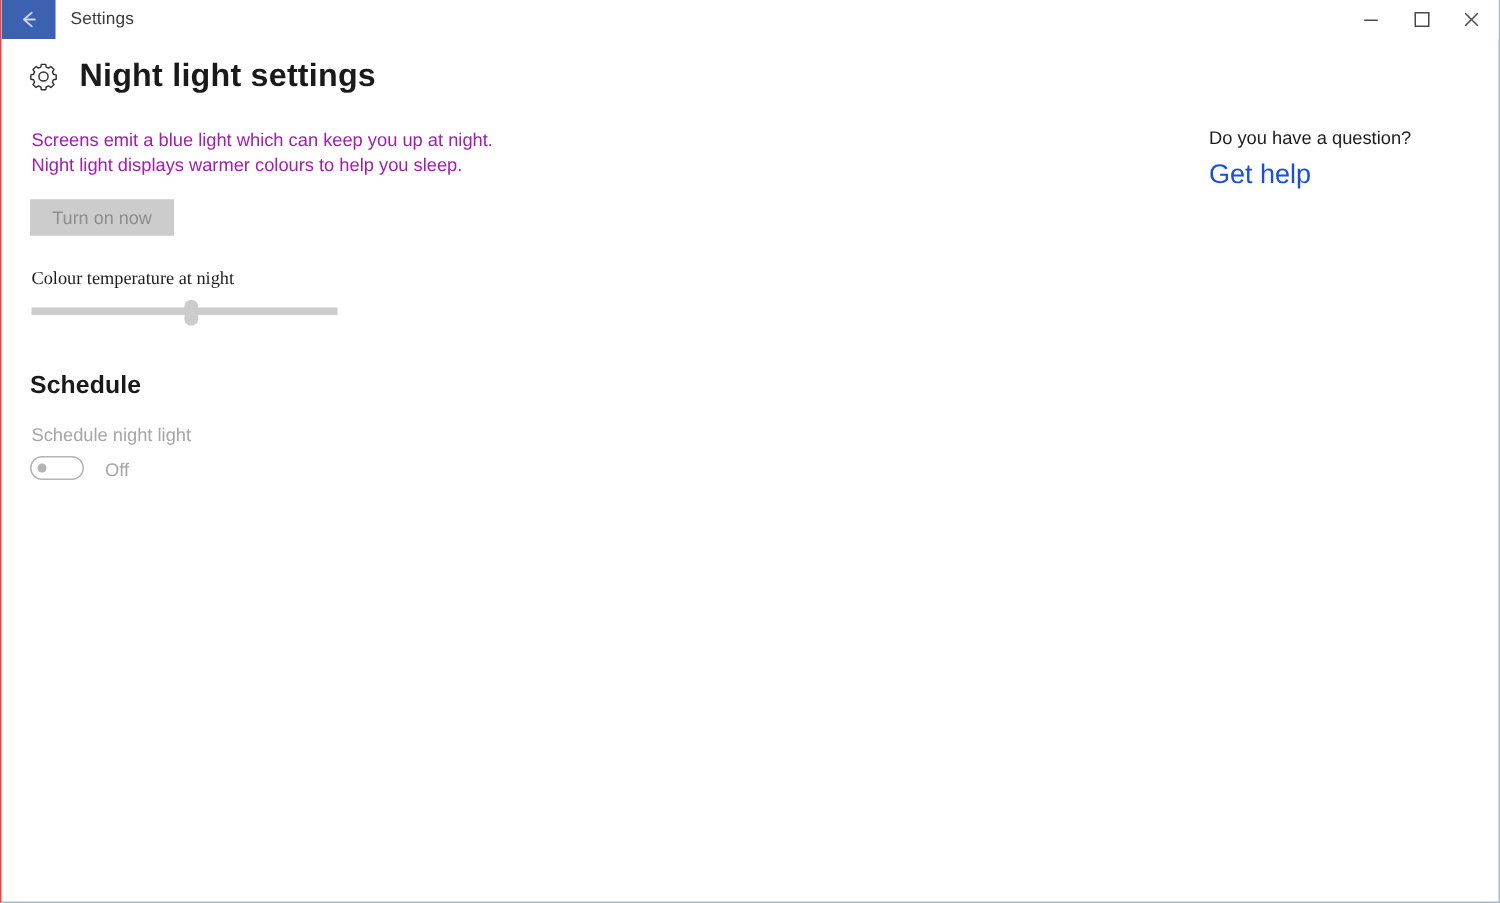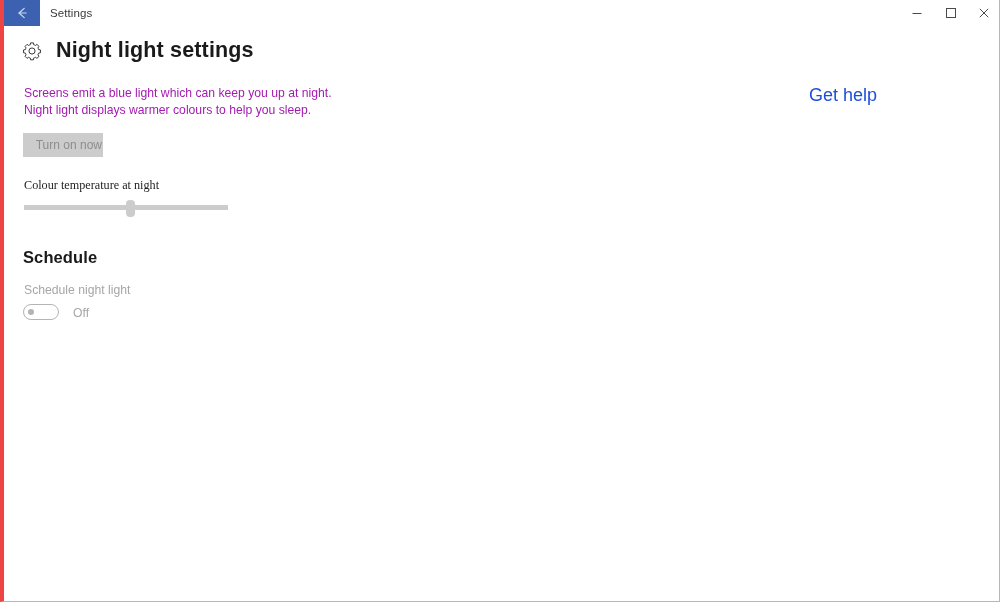--- a/index.html
+++ b/index.html
@@ -15,21 +15,21 @@
   }
 
   #window {
     position: absolute;
     left: 0;
     top: 0;
     width: 1000px;
     height: 602px;
     background: #ffffff;
     box-sizing: border-box;
-    border-left: 4px solid #ef4444;
+    border-left: 1px solid #ef4444;
     border-right: 1px solid #a8bac6;
     border-bottom: 1px solid #a8bac6;
     border-top: none;
     overflow: hidden;
   }
 
   
   #titlebar {
     position: absolute;
     left: 0;
@@ -111,31 +111,31 @@
     font-size: 12.2px;
     line-height: 17px;
     color: #a21caf;
   }
 
   
   #turn-on-now {
     position: absolute;
     left: 19px;
     top: 133px;
-    width: 80px;
+    width: 96px;
     height: 24px;
     background: #cccccc;
     border: 1px solid #cccccc;
     color: #8d8d8d;
     font-size: 12px;
     font-family: "Liberation Sans", sans-serif;
     padding: 0;
     cursor: default;
     line-height: 22px;
-    text-align: right;
+    text-align: center;
   }
 
   
   #temp-label {
     position: absolute;
     left: 20px;
     top: 178px;
     font-size: 12.2px;
     color: #1d1d1d;
     font-family: Liberation Serif, serif;
@@ -306,16 +306,17 @@
   <div id="schedule-heading">Schedule</div>
   <div id="schedule-toggle-label">Schedule night light</div>
   <div id="schedule-toggle-row">
     <div id="toggle-switch">
       <div class="knob"></div>
     </div>
     <span id="toggle-state">Off</span>
   </div>
 
   <div id="help-panel">
+    <div id="help-heading">Do you have a question?</div>
     <a id="help-link">Get help</a>
   </div>
 
 </div>
 
 </body></html>

